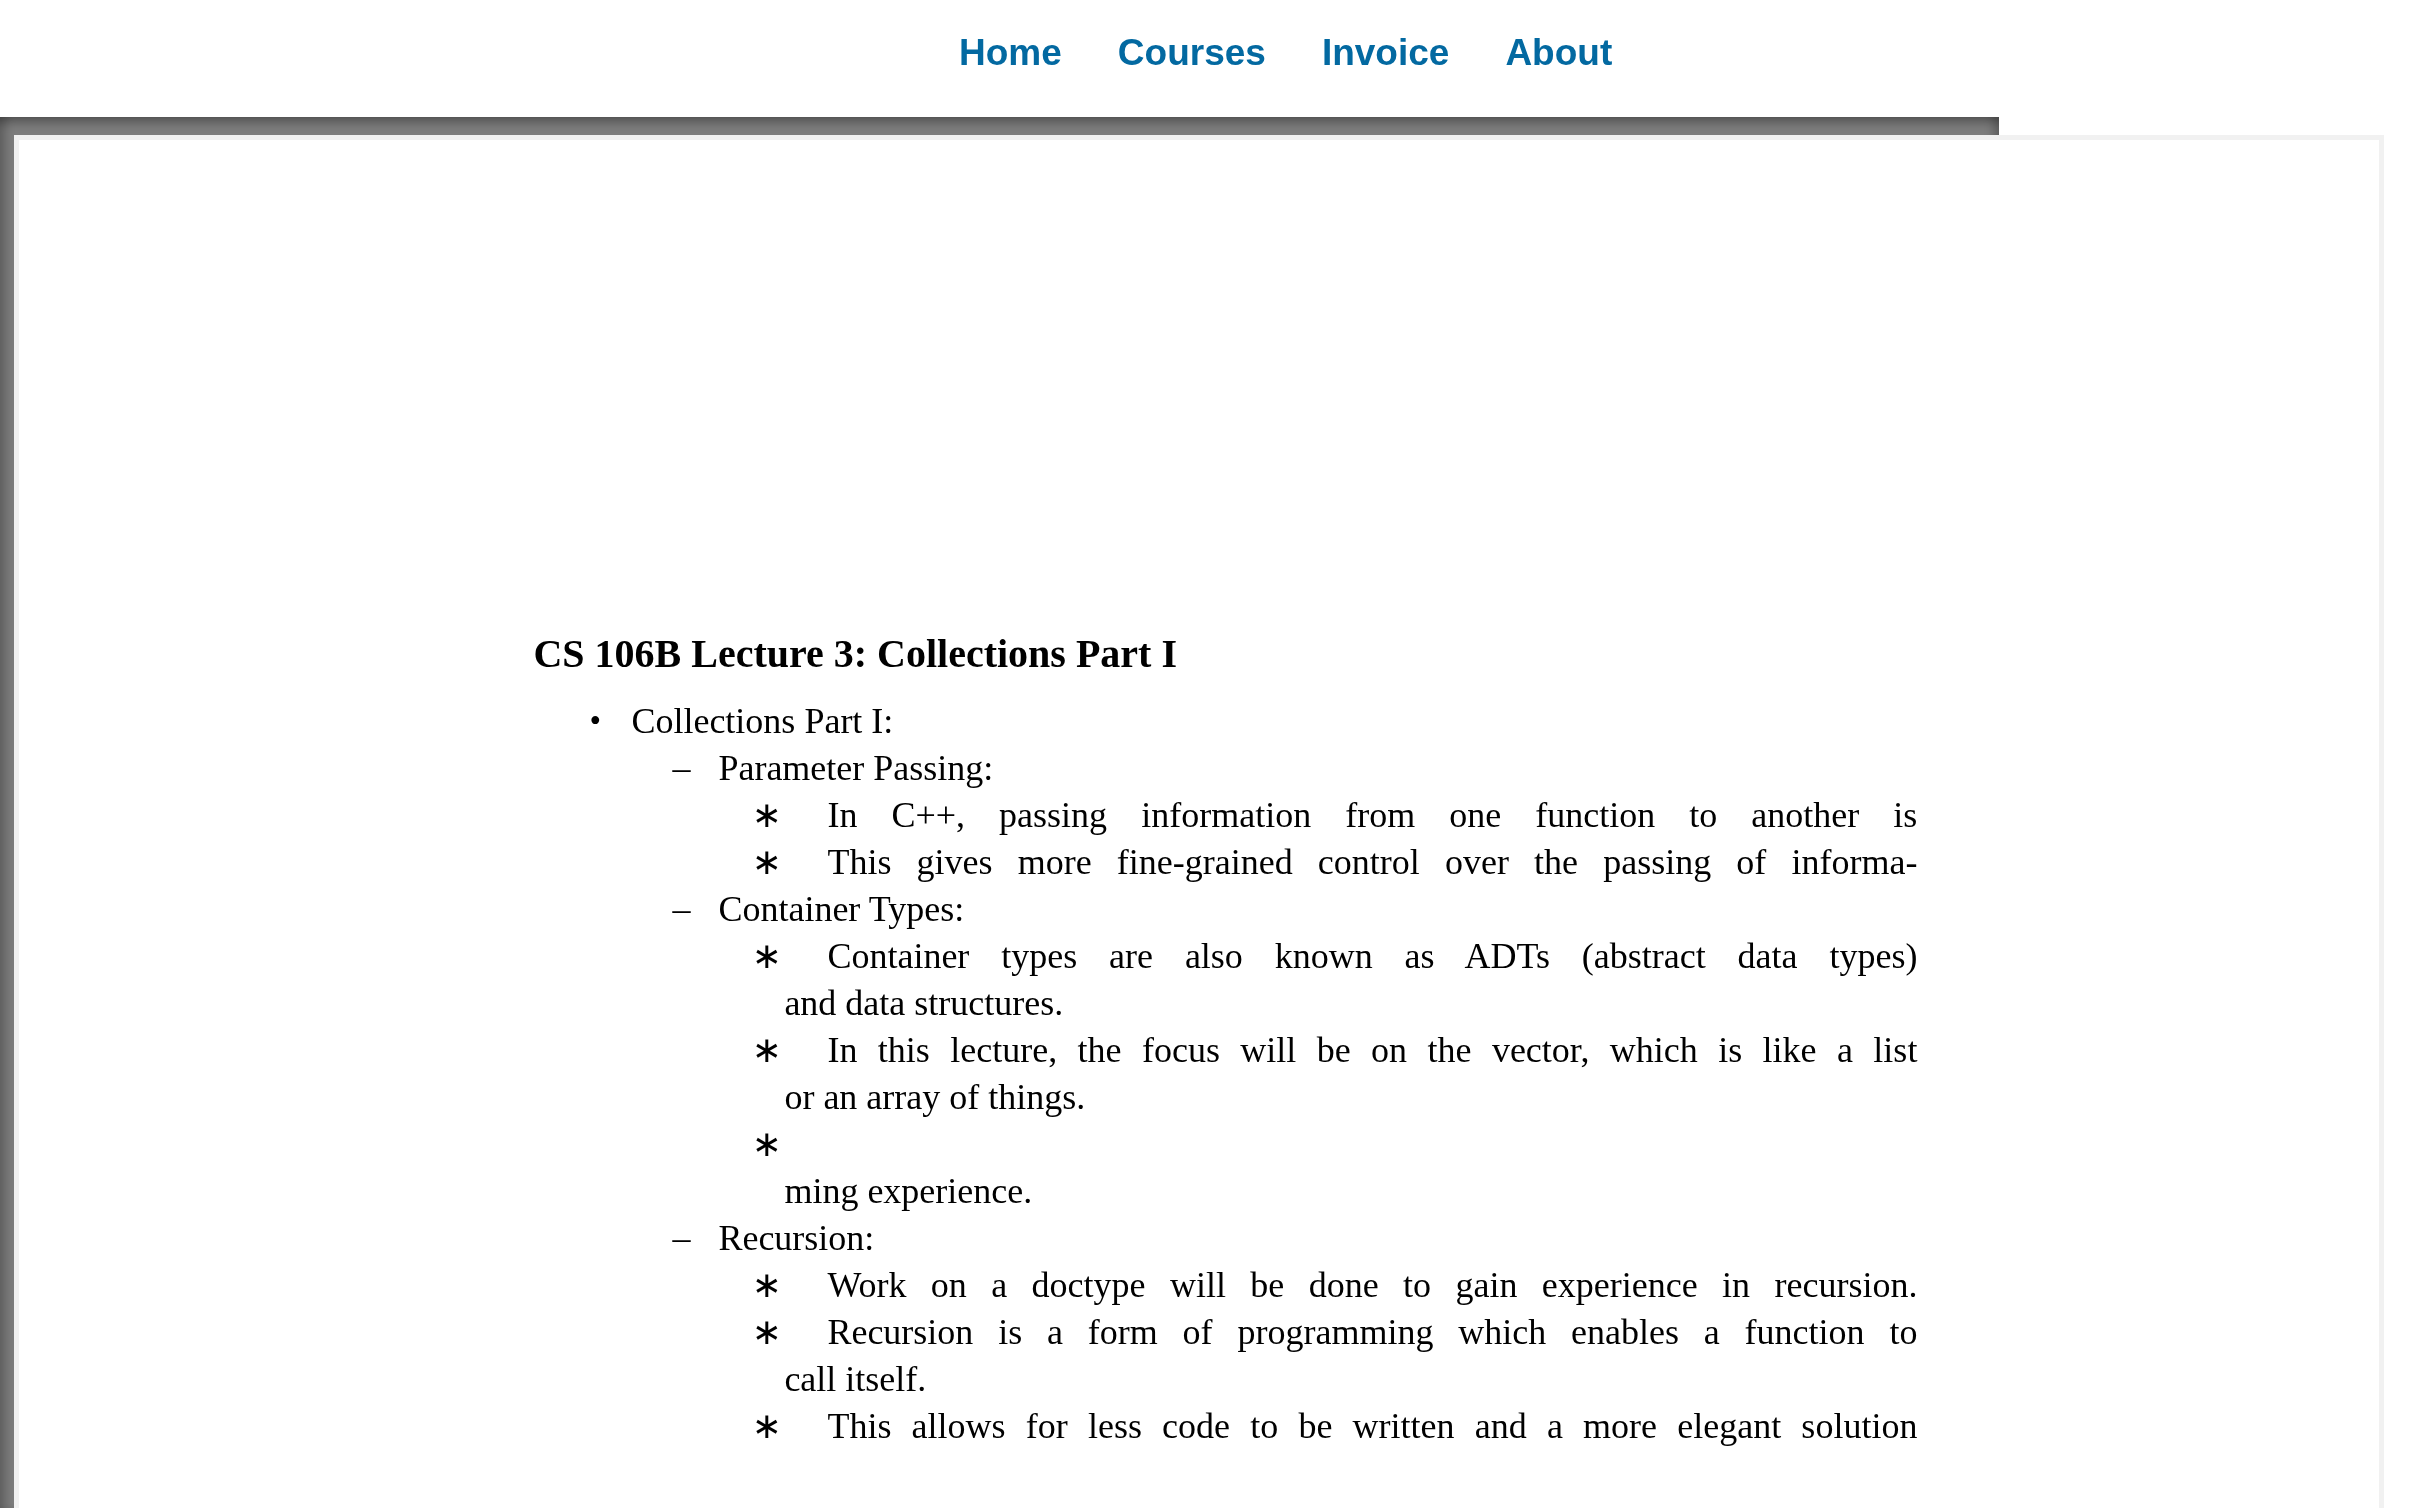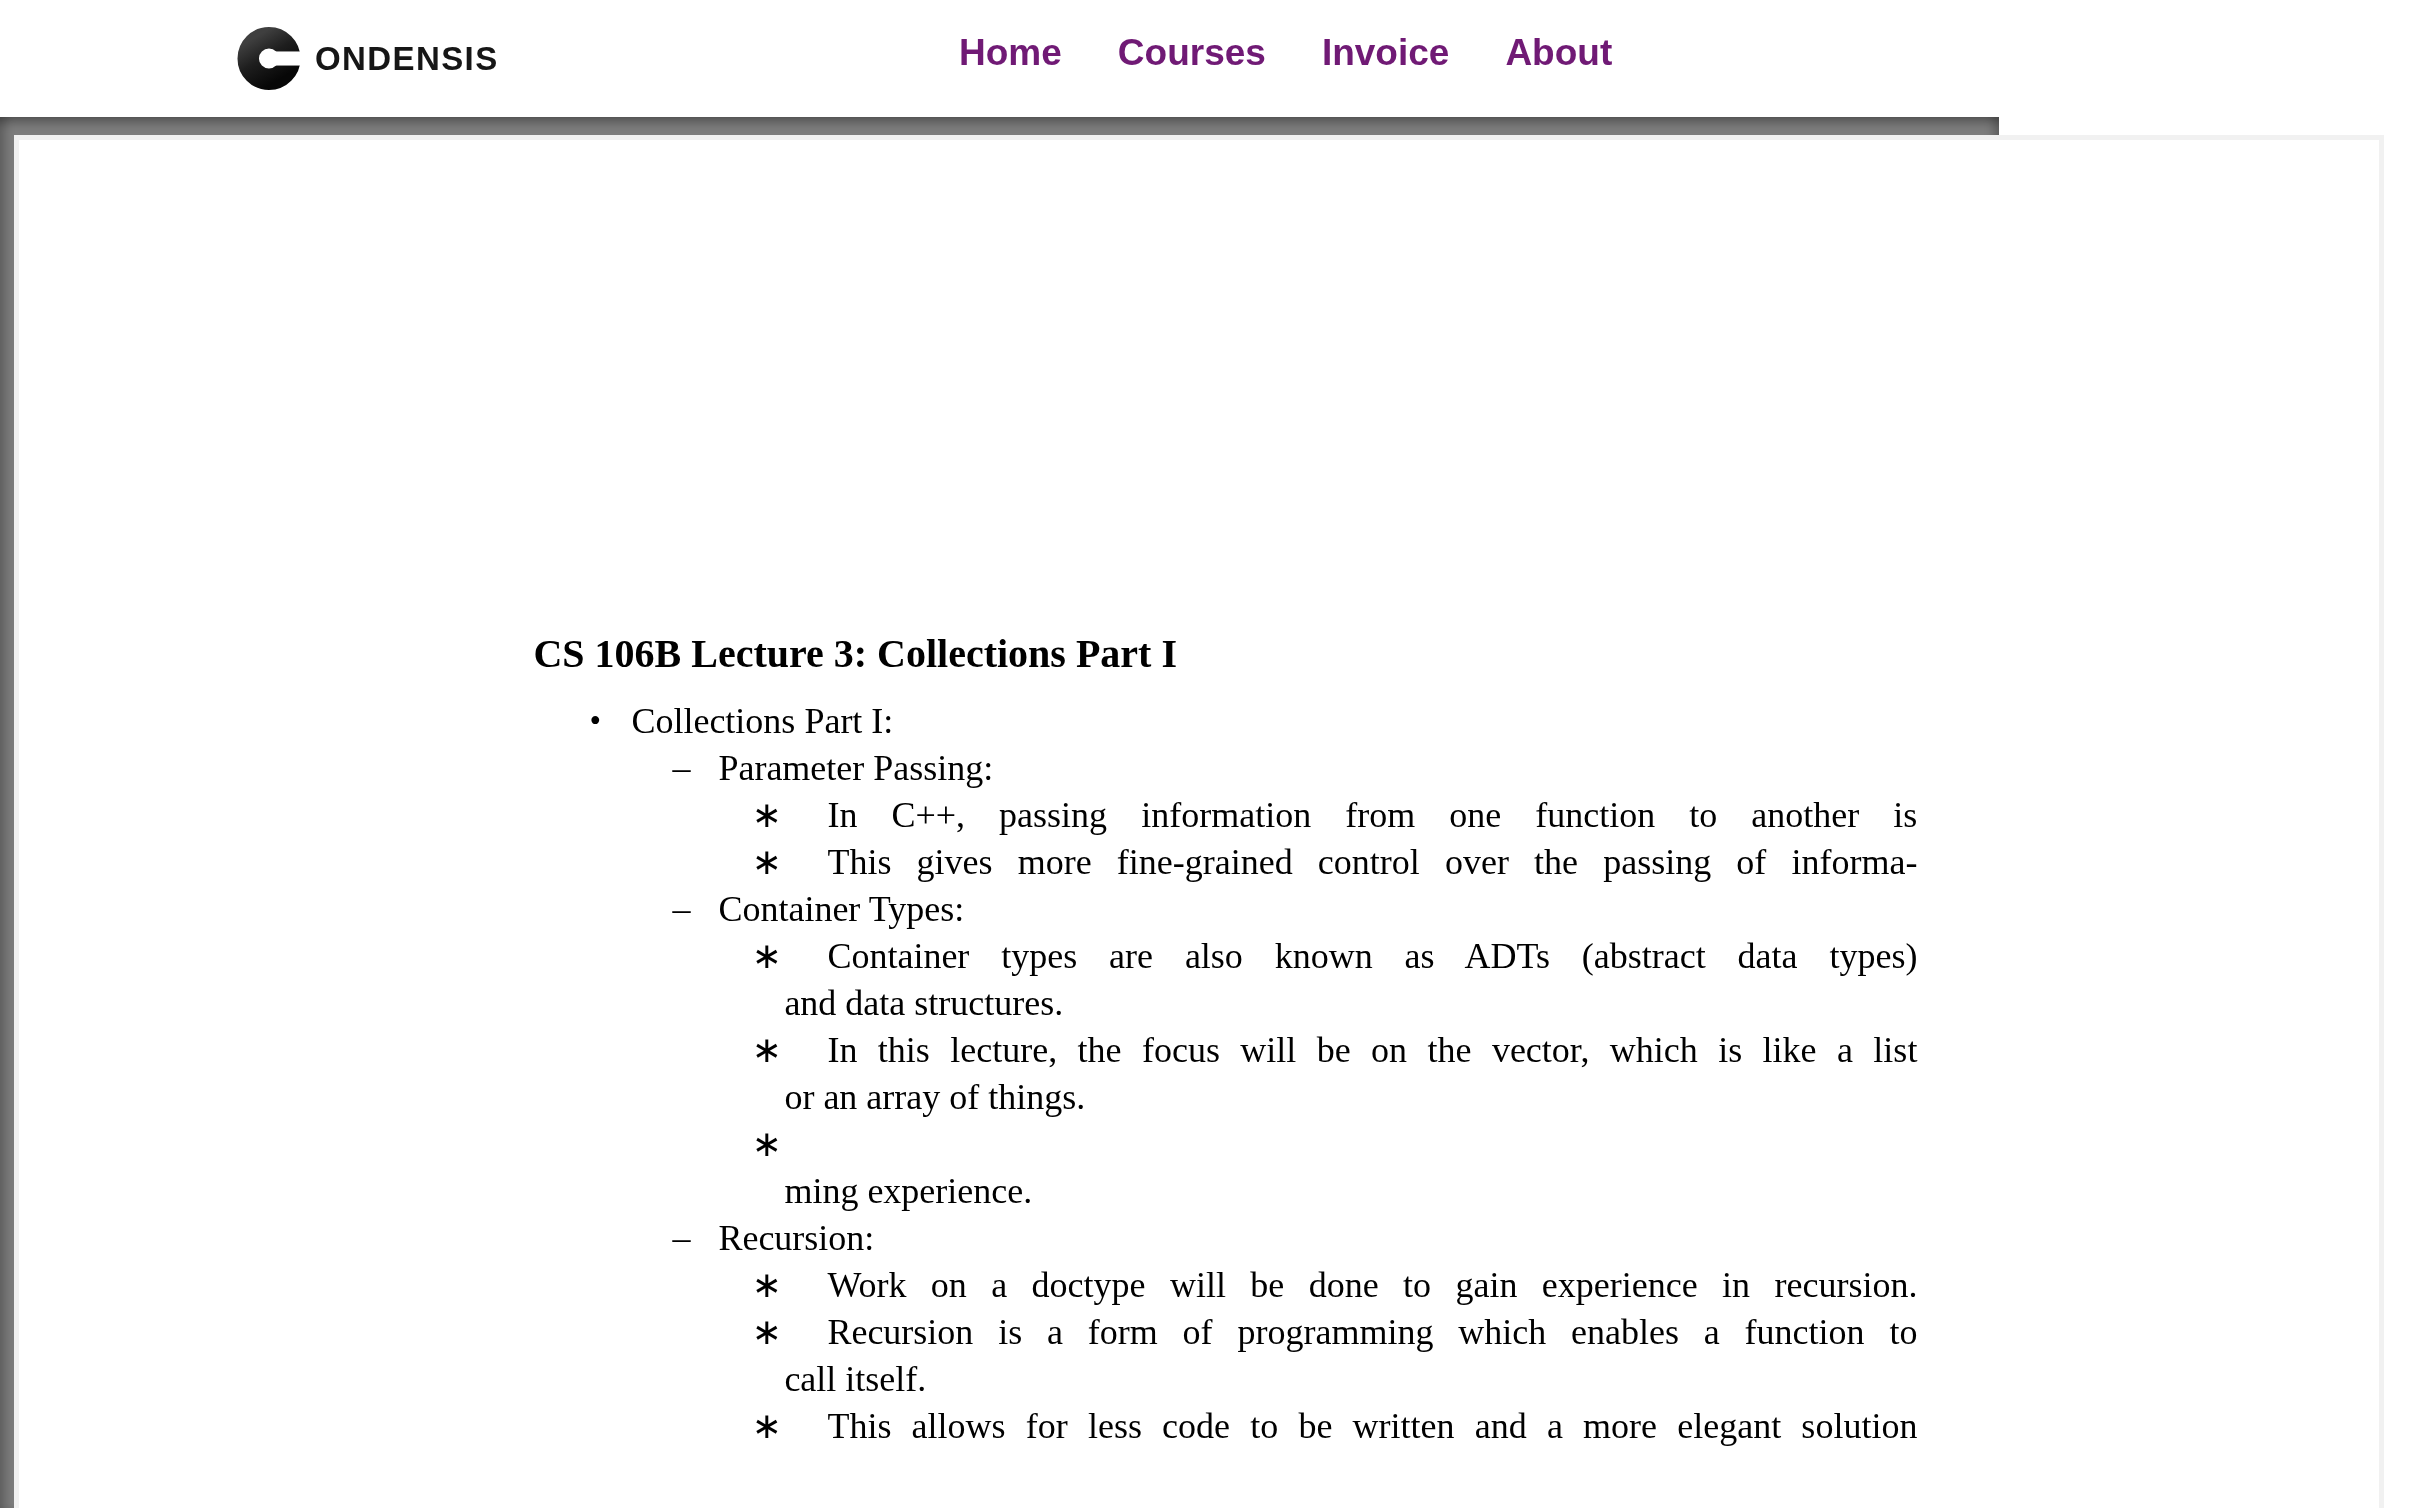--- a/index.html
+++ b/index.html
@@ -27,21 +27,21 @@
     font-size: 33px; font-weight: 600;
     letter-spacing: 1.4px; color: #161616;
   }
   .nav {
     position: absolute; left: 959px; top: 0;
     height: 105px;
     display: flex; align-items: center; gap: 56px;
   }
   .nav-item {
     font-size: 37px; font-weight: 700;
-    color: #701a75; text-decoration: none;
+    color: #0369a1; text-decoration: none;
     cursor: pointer; white-space: nowrap;
   }
 
   
   .viewer {
     position: absolute; left: 0; top: 117px;
     width: 1999px; height: 1391px;
     background: #7d7d7d;
     box-shadow: inset 0 11.5px 10px -5.7px rgba(0,0,0,0.30),
                 inset 11.5px 0 10px -5.7px rgba(0,0,0,0.22),
@@ -80,34 +80,20 @@
   .l2 .tx { position: absolute; left: 185px; }
   .l3 .mk { left: 218px; font-family: "Liberation Serif", "DejaVu Sans", serif; }
   .l3 .tx, .l3c .tx { position: absolute; left: 251px; width: 1090px; }
   .tx { display: block; white-space: nowrap; }
   .j .tx { text-align: justify; text-align-last: justify; margin-left: 43px; }
 </style>
 </head>
 <body>
 
 <div class="header">
-  <div class="logo">
-    <svg class="logo-svg" viewBox="0 0 100 94">
-      <defs>
-        <linearGradient id="cg" x1="0.15" y1="0" x2="0.75" y2="1">
-          <stop offset="0" stop-color="#3f3f3f"></stop>
-          <stop offset="0.45" stop-color="#1e1e1e"></stop>
-          <stop offset="1" stop-color="#070707"></stop>
-        </linearGradient>
-      </defs>
-      <circle cx="47" cy="47" r="31" fill="none" stroke="url(#cg)" stroke-width="32"></circle>
-      <rect x="47" y="36.5" width="53" height="21" fill="#ffffff"></rect>
-    </svg>
-    <span class="wordmark">ONDENSIS</span>
-  </div>
   <nav class="nav">
     <a class="nav-item">Home</a>
     <a class="nav-item">Courses</a>
     <a class="nav-item">Invoice</a>
     <a class="nav-item">About</a>
   </nav>
 </div>
 
 <div class="viewer">
   <div class="page">

